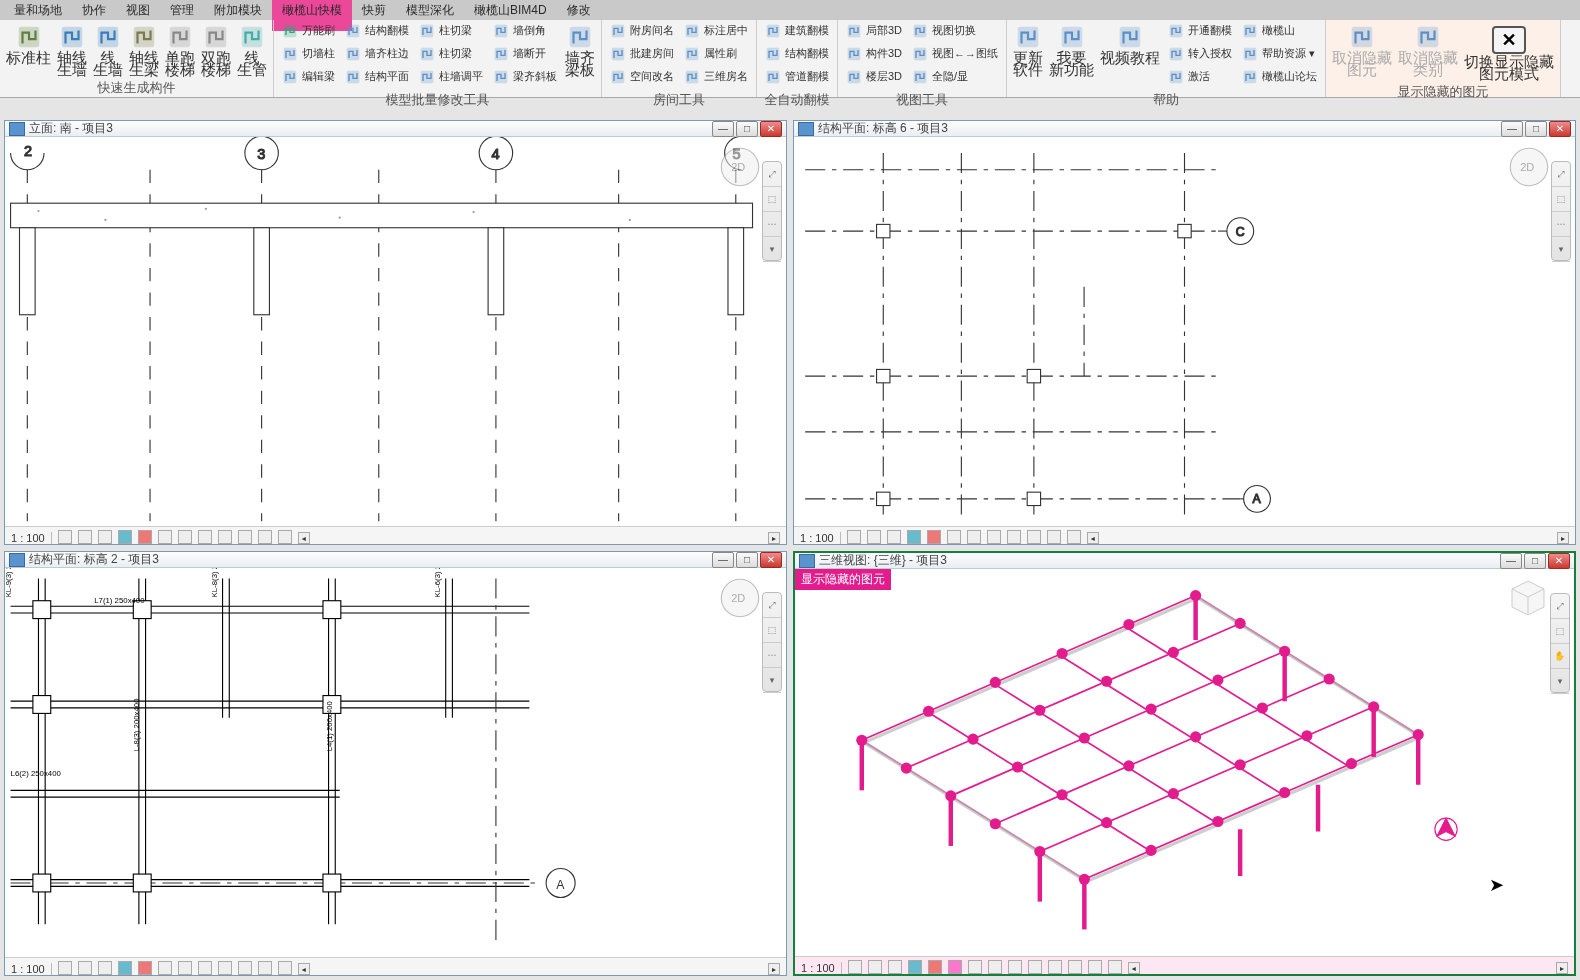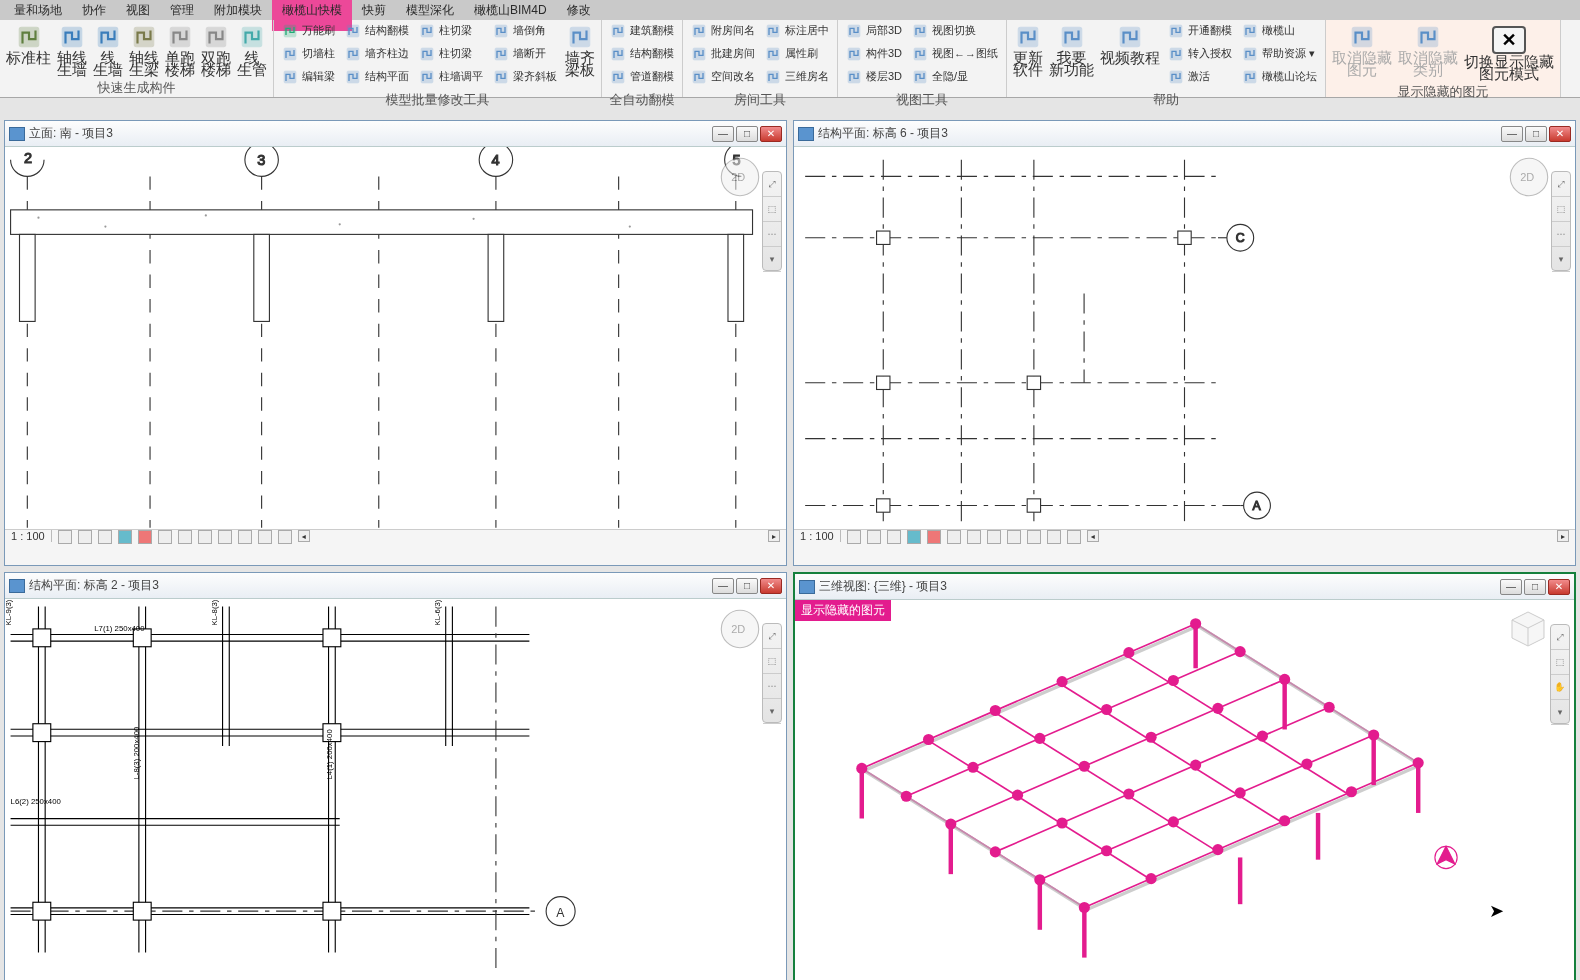--- a/index.html
+++ b/index.html
@@ -20,28 +20,28 @@
 .ribbon-btn .lbl { font-size: 15px; color: #333; text-align: center; line-height: 12px; white-space: pre; }
 .ribbon-col { display: flex; flex-direction: column; gap: 1px; }
 .ribbon-row-item { display: flex; align-items: flex-start; gap: 4px; padding: 1px 4px; cursor: pointer; font-size: 11px; color: #333; height: 22px; }
 .ribbon-row-item .sic { width: 16px; height: 16px; }
 .group-label { text-align: center; font-size: 13px; color: #555; padding: 1px 0; }
 .disabled { color: #aaa !important; }
 
 
 .viewarea { position: absolute; top: 120px; left: 4px; right: 4px; bottom: 4px; display: grid; grid-template-columns: 1fr 1fr; grid-template-rows: 1fr 1fr; gap: 6px; }
 .panel { background: #fff; border: 1px solid #7a99b8; position: relative; display: flex; flex-direction: column; }
-.panel-title { background: linear-gradient(#fdfdfd,#e9eef4); height: 26px; display: flex; align-items: center; padding: 0 4px; border-bottom: 1px solid #bcc; font-size: 12px; color: #444; }
+.panel-title { background: linear-gradient(#fdfdfd,#e9eef4); height: 16px; display: flex; align-items: center; padding: 0 4px; border-bottom: 1px solid #bcc; font-size: 12px; color: #444; }
 .panel-title .tic { width: 16px; height: 14px; margin-right: 4px; background: #5a94cf; border: 1px solid #3a6a9a; }
 .winctrls { margin-left: auto; display: flex; gap: 2px; }
 .winctrls span { width: 22px; height: 16px; border: 1px solid #888; background: linear-gradient(#fafafa,#dcdcdc); display: flex; align-items: center; justify-content: center; cursor: pointer; font-size: 10px; border-radius: 2px; }
 .winctrls span.close { background: linear-gradient(#f18b8b,#c83a2f); color: #fff; border-color: #9a2a22; }
 .canvas { flex: 1; position: relative; background: #fff; overflow: hidden; }
 .canvas svg { width: 100%; height: 100%; }
-.statusbar { height: 36px; border-top: 1px solid #ccc; display: flex; align-items: flex-start; padding: 0 6px; gap: 6px; font-size: 11px; color: #333; background: #f5f5f5; }
+.statusbar { height: 18px; border-top: 1px solid #ccc; display: flex; align-items: flex-end; padding: 0 6px; gap: 6px; font-size: 11px; color: #333; background: #f5f5f5; }
 .statusbar .sep { width: 1px; height: 12px; background: #bbb; }
 .statusbar .tb { width: 14px; height: 14px; border: 1px solid #aaa; background: #eee; display: inline-block; }
 .statusbar .scroll { flex: 1; }
 .statusbar .arrow { width: 12px; height: 12px; border: 1px solid #aaa; background: #eee; display: flex; align-items:center; justify-content:center; font-size:8px;}
 
 .navcube { position: absolute; top: 8px; right: 24px; width: 44px; height: 44px; opacity: 0.55; text-decoration: underline; }
 .navwheel { position: absolute; top: 24px; right: 4px; width: 20px; height: 100px; background: linear-gradient(#f4f4f4,#e4e4e4); border: 1px solid #bbb; border-radius: 4px; }
 .navwheel .seg { height: 25px; border-bottom: 1px solid #ccc; display:flex; align-items:center; justify-content:center; font-size:9px; color:#666;}
 
 
@@ -251,20 +251,72 @@
             </svg>
           </div>
           <div class="lbl">墙齐
 梁板</div>
         </div>
       </div>
     <div class="group-label">模型批量修改工具</div>
   </div>
 
   <div class="ribbon-group">
+    <div class="ribbon-buttons" id="g3">
+        <div class="ribbon-col">
+          <div class="ribbon-row-item">
+            <span class="sic"><svg viewBox="0 0 24 24">
+                <rect x="3" y="3" width="18" height="18" rx="2" fill="#5a8fc7" opacity="0.25" stroke="#5a8fc7"></rect>
+                <path d="M6 18 L6 8 L12 8 L12 14 L18 14 L18 6" stroke="#5a8fc7" fill="none" stroke-width="2"></path>
+              </svg></span>
+            <span>附房间名</span>
+          </div>
+          <div class="ribbon-row-item">
+            <span class="sic"><svg viewBox="0 0 24 24">
+                <rect x="3" y="3" width="18" height="18" rx="2" fill="#5a8fc7" opacity="0.25" stroke="#5a8fc7"></rect>
+                <path d="M6 18 L6 8 L12 8 L12 14 L18 14 L18 6" stroke="#5a8fc7" fill="none" stroke-width="2"></path>
+              </svg></span>
+            <span>批建房间</span>
+          </div>
+          <div class="ribbon-row-item">
+            <span class="sic"><svg viewBox="0 0 24 24">
+                <rect x="3" y="3" width="18" height="18" rx="2" fill="#5a8fc7" opacity="0.25" stroke="#5a8fc7"></rect>
+                <path d="M6 18 L6 8 L12 8 L12 14 L18 14 L18 6" stroke="#5a8fc7" fill="none" stroke-width="2"></path>
+              </svg></span>
+            <span>空间改名</span>
+          </div>
+        </div>
+        <div class="ribbon-col">
+          <div class="ribbon-row-item">
+            <span class="sic"><svg viewBox="0 0 24 24">
+                <rect x="3" y="3" width="18" height="18" rx="2" fill="#5a8fc7" opacity="0.25" stroke="#5a8fc7"></rect>
+                <path d="M6 18 L6 8 L12 8 L12 14 L18 14 L18 6" stroke="#5a8fc7" fill="none" stroke-width="2"></path>
+              </svg></span>
+            <span>标注居中</span>
+          </div>
+          <div class="ribbon-row-item">
+            <span class="sic"><svg viewBox="0 0 24 24">
+                <rect x="3" y="3" width="18" height="18" rx="2" fill="#5a8fc7" opacity="0.25" stroke="#5a8fc7"></rect>
+                <path d="M6 18 L6 8 L12 8 L12 14 L18 14 L18 6" stroke="#5a8fc7" fill="none" stroke-width="2"></path>
+              </svg></span>
+            <span>属性刷</span>
+          </div>
+          <div class="ribbon-row-item">
+            <span class="sic"><svg viewBox="0 0 24 24">
+                <rect x="3" y="3" width="18" height="18" rx="2" fill="#5a8fc7" opacity="0.25" stroke="#5a8fc7"></rect>
+                <path d="M6 18 L6 8 L12 8 L12 14 L18 14 L18 6" stroke="#5a8fc7" fill="none" stroke-width="2"></path>
+              </svg></span>
+            <span>三维房名</span>
+          </div>
+        </div>
+      </div>
+    <div class="group-label">房间工具</div>
+  </div>
+
+  <div class="ribbon-group">
     <div class="ribbon-buttons" id="g2">
         <div class="ribbon-col">
           <div class="ribbon-row-item">
             <span class="sic"><svg viewBox="0 0 24 24">
                 <rect x="3" y="3" width="18" height="18" rx="2" fill="#5a8fc7" opacity="0.25" stroke="#5a8fc7"></rect>
                 <path d="M6 18 L6 8 L12 8 L12 14 L18 14 L18 6" stroke="#5a8fc7" fill="none" stroke-width="2"></path>
               </svg></span>
             <span>建筑翻模</span>
           </div>
           <div class="ribbon-row-item">
@@ -277,72 +329,20 @@
           <div class="ribbon-row-item">
             <span class="sic"><svg viewBox="0 0 24 24">
                 <rect x="3" y="3" width="18" height="18" rx="2" fill="#5a8fc7" opacity="0.25" stroke="#5a8fc7"></rect>
                 <path d="M6 18 L6 8 L12 8 L12 14 L18 14 L18 6" stroke="#5a8fc7" fill="none" stroke-width="2"></path>
               </svg></span>
             <span>管道翻模</span>
           </div>
         </div>
       </div>
     <div class="group-label">全自动翻模</div>
-  </div>
-
-  <div class="ribbon-group">
-    <div class="ribbon-buttons" id="g3">
-        <div class="ribbon-col">
-          <div class="ribbon-row-item">
-            <span class="sic"><svg viewBox="0 0 24 24">
-                <rect x="3" y="3" width="18" height="18" rx="2" fill="#5a8fc7" opacity="0.25" stroke="#5a8fc7"></rect>
-                <path d="M6 18 L6 8 L12 8 L12 14 L18 14 L18 6" stroke="#5a8fc7" fill="none" stroke-width="2"></path>
-              </svg></span>
-            <span>附房间名</span>
-          </div>
-          <div class="ribbon-row-item">
-            <span class="sic"><svg viewBox="0 0 24 24">
-                <rect x="3" y="3" width="18" height="18" rx="2" fill="#5a8fc7" opacity="0.25" stroke="#5a8fc7"></rect>
-                <path d="M6 18 L6 8 L12 8 L12 14 L18 14 L18 6" stroke="#5a8fc7" fill="none" stroke-width="2"></path>
-              </svg></span>
-            <span>批建房间</span>
-          </div>
-          <div class="ribbon-row-item">
-            <span class="sic"><svg viewBox="0 0 24 24">
-                <rect x="3" y="3" width="18" height="18" rx="2" fill="#5a8fc7" opacity="0.25" stroke="#5a8fc7"></rect>
-                <path d="M6 18 L6 8 L12 8 L12 14 L18 14 L18 6" stroke="#5a8fc7" fill="none" stroke-width="2"></path>
-              </svg></span>
-            <span>空间改名</span>
-          </div>
-        </div>
-        <div class="ribbon-col">
-          <div class="ribbon-row-item">
-            <span class="sic"><svg viewBox="0 0 24 24">
-                <rect x="3" y="3" width="18" height="18" rx="2" fill="#5a8fc7" opacity="0.25" stroke="#5a8fc7"></rect>
-                <path d="M6 18 L6 8 L12 8 L12 14 L18 14 L18 6" stroke="#5a8fc7" fill="none" stroke-width="2"></path>
-              </svg></span>
-            <span>标注居中</span>
-          </div>
-          <div class="ribbon-row-item">
-            <span class="sic"><svg viewBox="0 0 24 24">
-                <rect x="3" y="3" width="18" height="18" rx="2" fill="#5a8fc7" opacity="0.25" stroke="#5a8fc7"></rect>
-                <path d="M6 18 L6 8 L12 8 L12 14 L18 14 L18 6" stroke="#5a8fc7" fill="none" stroke-width="2"></path>
-              </svg></span>
-            <span>属性刷</span>
-          </div>
-          <div class="ribbon-row-item">
-            <span class="sic"><svg viewBox="0 0 24 24">
-                <rect x="3" y="3" width="18" height="18" rx="2" fill="#5a8fc7" opacity="0.25" stroke="#5a8fc7"></rect>
-                <path d="M6 18 L6 8 L12 8 L12 14 L18 14 L18 6" stroke="#5a8fc7" fill="none" stroke-width="2"></path>
-              </svg></span>
-            <span>三维房名</span>
-          </div>
-        </div>
-      </div>
-    <div class="group-label">房间工具</div>
   </div>
 
   <div class="ribbon-group">
     <div class="ribbon-buttons" id="g4">
         <div class="ribbon-col">
           <div class="ribbon-row-item">
             <span class="sic"><svg viewBox="0 0 24 24">
                 <rect x="3" y="3" width="18" height="18" rx="2" fill="#5a8fc7" opacity="0.25" stroke="#5a8fc7"></rect>
                 <path d="M6 18 L6 8 L12 8 L12 14 L18 14 L18 6" stroke="#5a8fc7" fill="none" stroke-width="2"></path>
               </svg></span>

